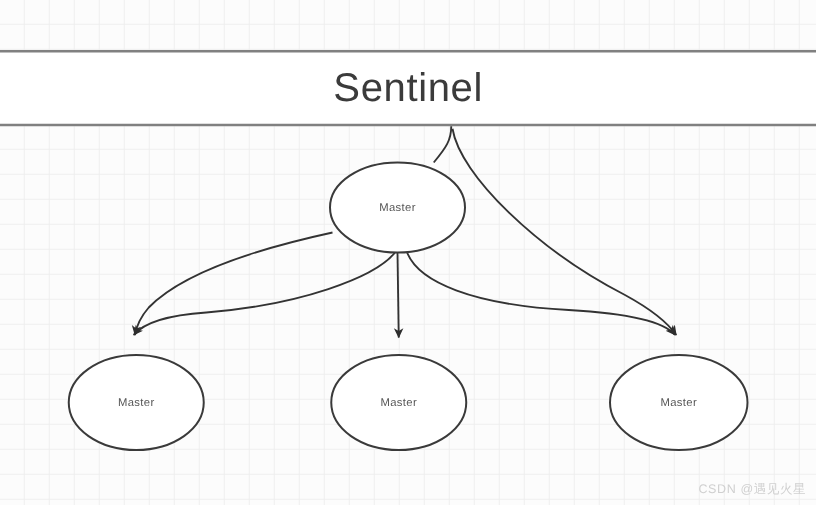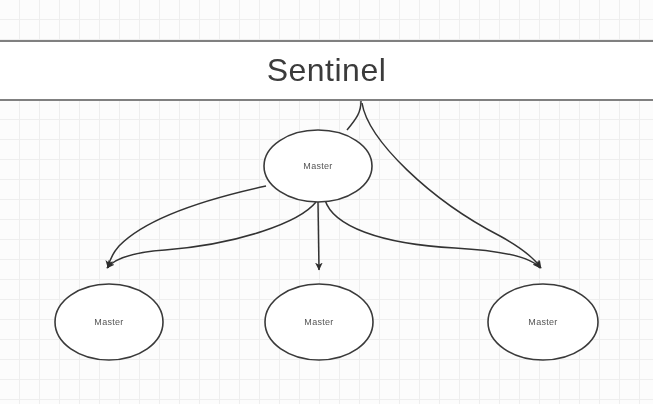--- a/index.html
+++ b/index.html
@@ -95,14 +95,15 @@
     <ellipse cx="109" cy="322" rx="54" ry="38" fill="#ffffff" stroke="#3a3a3a" stroke-width="1.6"></ellipse>
     <ellipse cx="319" cy="322" rx="54" ry="38" fill="#ffffff" stroke="#3a3a3a" stroke-width="1.6"></ellipse>
     <ellipse cx="543" cy="322" rx="55" ry="38" fill="#ffffff" stroke="#3a3a3a" stroke-width="1.6"></ellipse>
   </svg>
 
   <div class="node-label" style="left:318px;top:166px;">Master</div>
   <div class="node-label" style="left:109px;top:322px;">Master</div>
   <div class="node-label" style="left:319px;top:322px;">Master</div>
   <div class="node-label" style="left:543px;top:322px;">Master</div>
 
+  <div class="watermark">CSDN @遇见火星</div>
 
 </div>
 
 </body></html>

